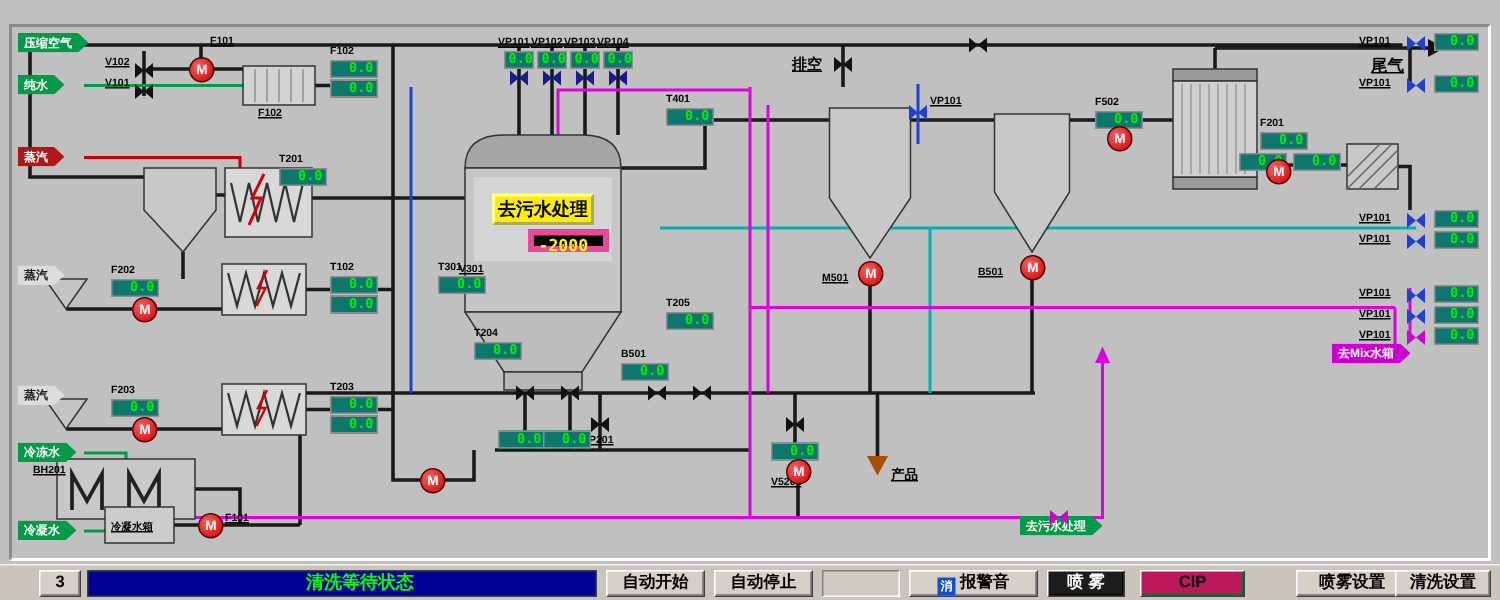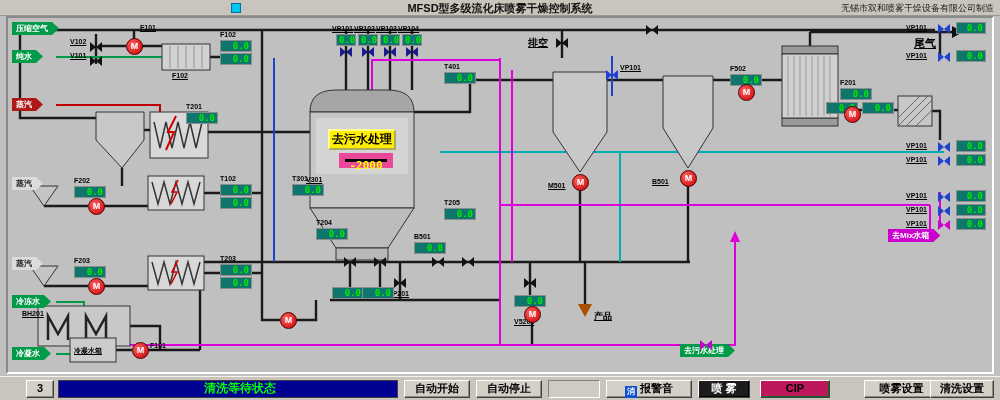--- a/index.html
+++ b/index.html
@@ -37,22 +37,22 @@
         border:1px solid #500000;color:#fff;font-size:9px;font-weight:bold;
         text-align:center;line-height:15px;}
   .valve{position:absolute;width:12px;height:10px;}
   .valve:before,.valve:after{content:"";position:absolute;top:0;width:0;height:0;
         border-top:5px solid transparent;border-bottom:5px solid transparent;}
   .valve:before{left:0;border-left:6px solid currentColor;}
   .valve:after{right:0;border-right:6px solid currentColor;}
   .estop{position:absolute;left:328px;top:129px;width:68px;height:21px;box-sizing:border-box;
          background:#ffee00;border:2px outset #ffff90;color:#000;font-weight:bold;
          font-size:12px;text-align:center;line-height:16px;z-index:12;}
-  .maindisp{position:absolute;left:339px;top:153px;width:54px;height:15px;box-sizing:border-box;
-         background:#000;border:6px solid #ec4899;color:#ffff00;text-align:center;padding:0 3px;
+  .maindisp{position:absolute;left:352px;top:153px;width:54px;height:15px;box-sizing:border-box;
+         background:#000;border:4px solid #ec4899;color:#ffff00;text-align:left;padding:0 3px;
          font:bold 11px "DejaVu Sans Mono",monospace;line-height:13px;z-index:12;}
   
   .bottombar{position:absolute;left:0;top:376px;width:1000px;height:24px;background:#c9c5bd;
              border-top:1px solid #f4f2ee;z-index:40;}
   .btn{position:absolute;top:3px;height:18px;box-sizing:border-box;background:#d4d0c8;
        border-top:1px solid #fff;border-left:1px solid #fff;
        border-right:1px solid #404040;border-bottom:1px solid #404040;
        box-shadow:inset -1px -1px 0 #8a8a8a;
        font-size:11px;font-weight:bold;color:#000;text-align:center;line-height:15px;
        padding:0 2px;cursor:pointer;white-space:nowrap;}
@@ -261,25 +261,20 @@
       <div class="valve" style="left: 938px; top: 52px; color: rgb(32, 64, 208);"></div>
       <div class="valve" style="left: 938px; top: 142px; color: rgb(32, 64, 208);"></div>
       <div class="valve" style="left: 938px; top: 156px; color: rgb(32, 64, 208);"></div>
       <div class="valve" style="left: 938px; top: 192px; color: rgb(32, 64, 208);"></div>
       <div class="valve" style="left: 938px; top: 206px; color: rgb(32, 64, 208);"></div>
       <div class="valve" style="left: 938px; top: 220px; color: rgb(204, 0, 204);"></div>
       <div class="valve" style="left: 700px; top: 340px; color: rgb(204, 0, 204);"></div>
     </div>
 
 
-  <div class="titlebar">
-    <div class="title-icon"></div>
-    <div class="title">MFSD型多级流化床喷雾干燥控制系统</div>
-    <div class="manufacturer">无锡市双和喷雾干燥设备有限公司制造</div>
-  </div>
 
   <div class="bottombar">
     <div class="btn" style="left:26px;width:28px">3</div>
     <div class="statusbox">清洗等待状态</div>
     <div class="btn" style="left:404px;width:66px">自动开始</div>
     <div class="btn" style="left:476px;width:66px">自动停止</div>
     <div class="panel-inset" style="left:548px;width:52px"></div>
     <div class="btn" style="left:606px;width:86px">
       <span class="mute-ic">消</span><span>报警音</span>
     </div>

